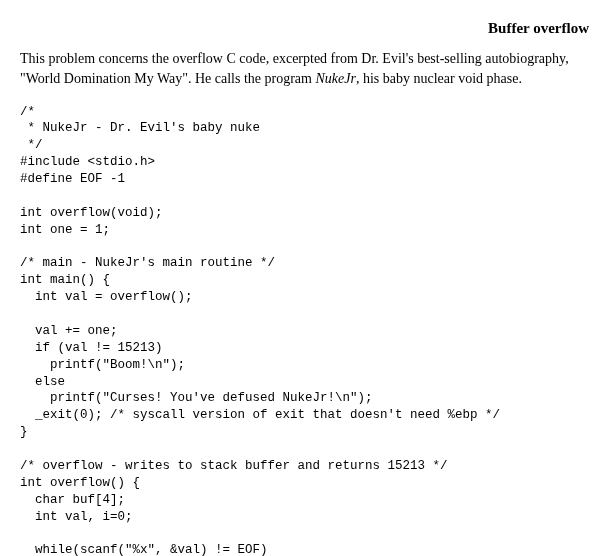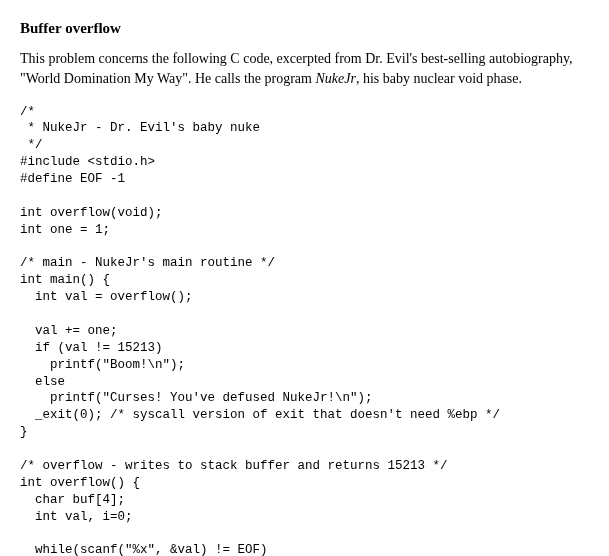--- a/index.html
+++ b/index.html
@@ -13,41 +13,42 @@
       color: #000000;
       padding: 18px 20px;
       width: 609px;
       font-size: 14px;
       line-height: 1.4;
     }
     .title {
       font-weight: bold;
       font-size: 15px;
       margin-bottom: 10px;
+      text-align: right;
     }
     .intro {
       margin-bottom: 14px;
       font-size: 14px;
       line-height: 1.45;
     }
     .intro em {
     }
     .code {
       font-family: "Courier New", Courier, monospace;
       font-size: 12.5px;
       line-height: 1.35;
       white-space: pre;
     }
   </style>
 </head>
 <body>
 
 <div class="title">Buffer overflow</div>
 
-<p class="intro"><span>This problem concerns the following C code, excerpted from Dr. Evil's best-selling autobiography, "World Domination My Way". He calls the program </span><em>NukeJr</em><span>, his baby nuclear void phase.</span></p>
+<p class="intro"><span>This problem concerns the overflow C code, excerpted from Dr. Evil's best-selling autobiography, "World Domination My Way". He calls the program </span><em>NukeJr</em><span>, his baby nuclear void phase.</span></p>
 
 <div class="code">/*
  * NukeJr - Dr. Evil's baby nuke
  */
 #include &lt;stdio.h&gt;
 #define EOF -1
 
 int overflow(void);
 int one = 1;
 

